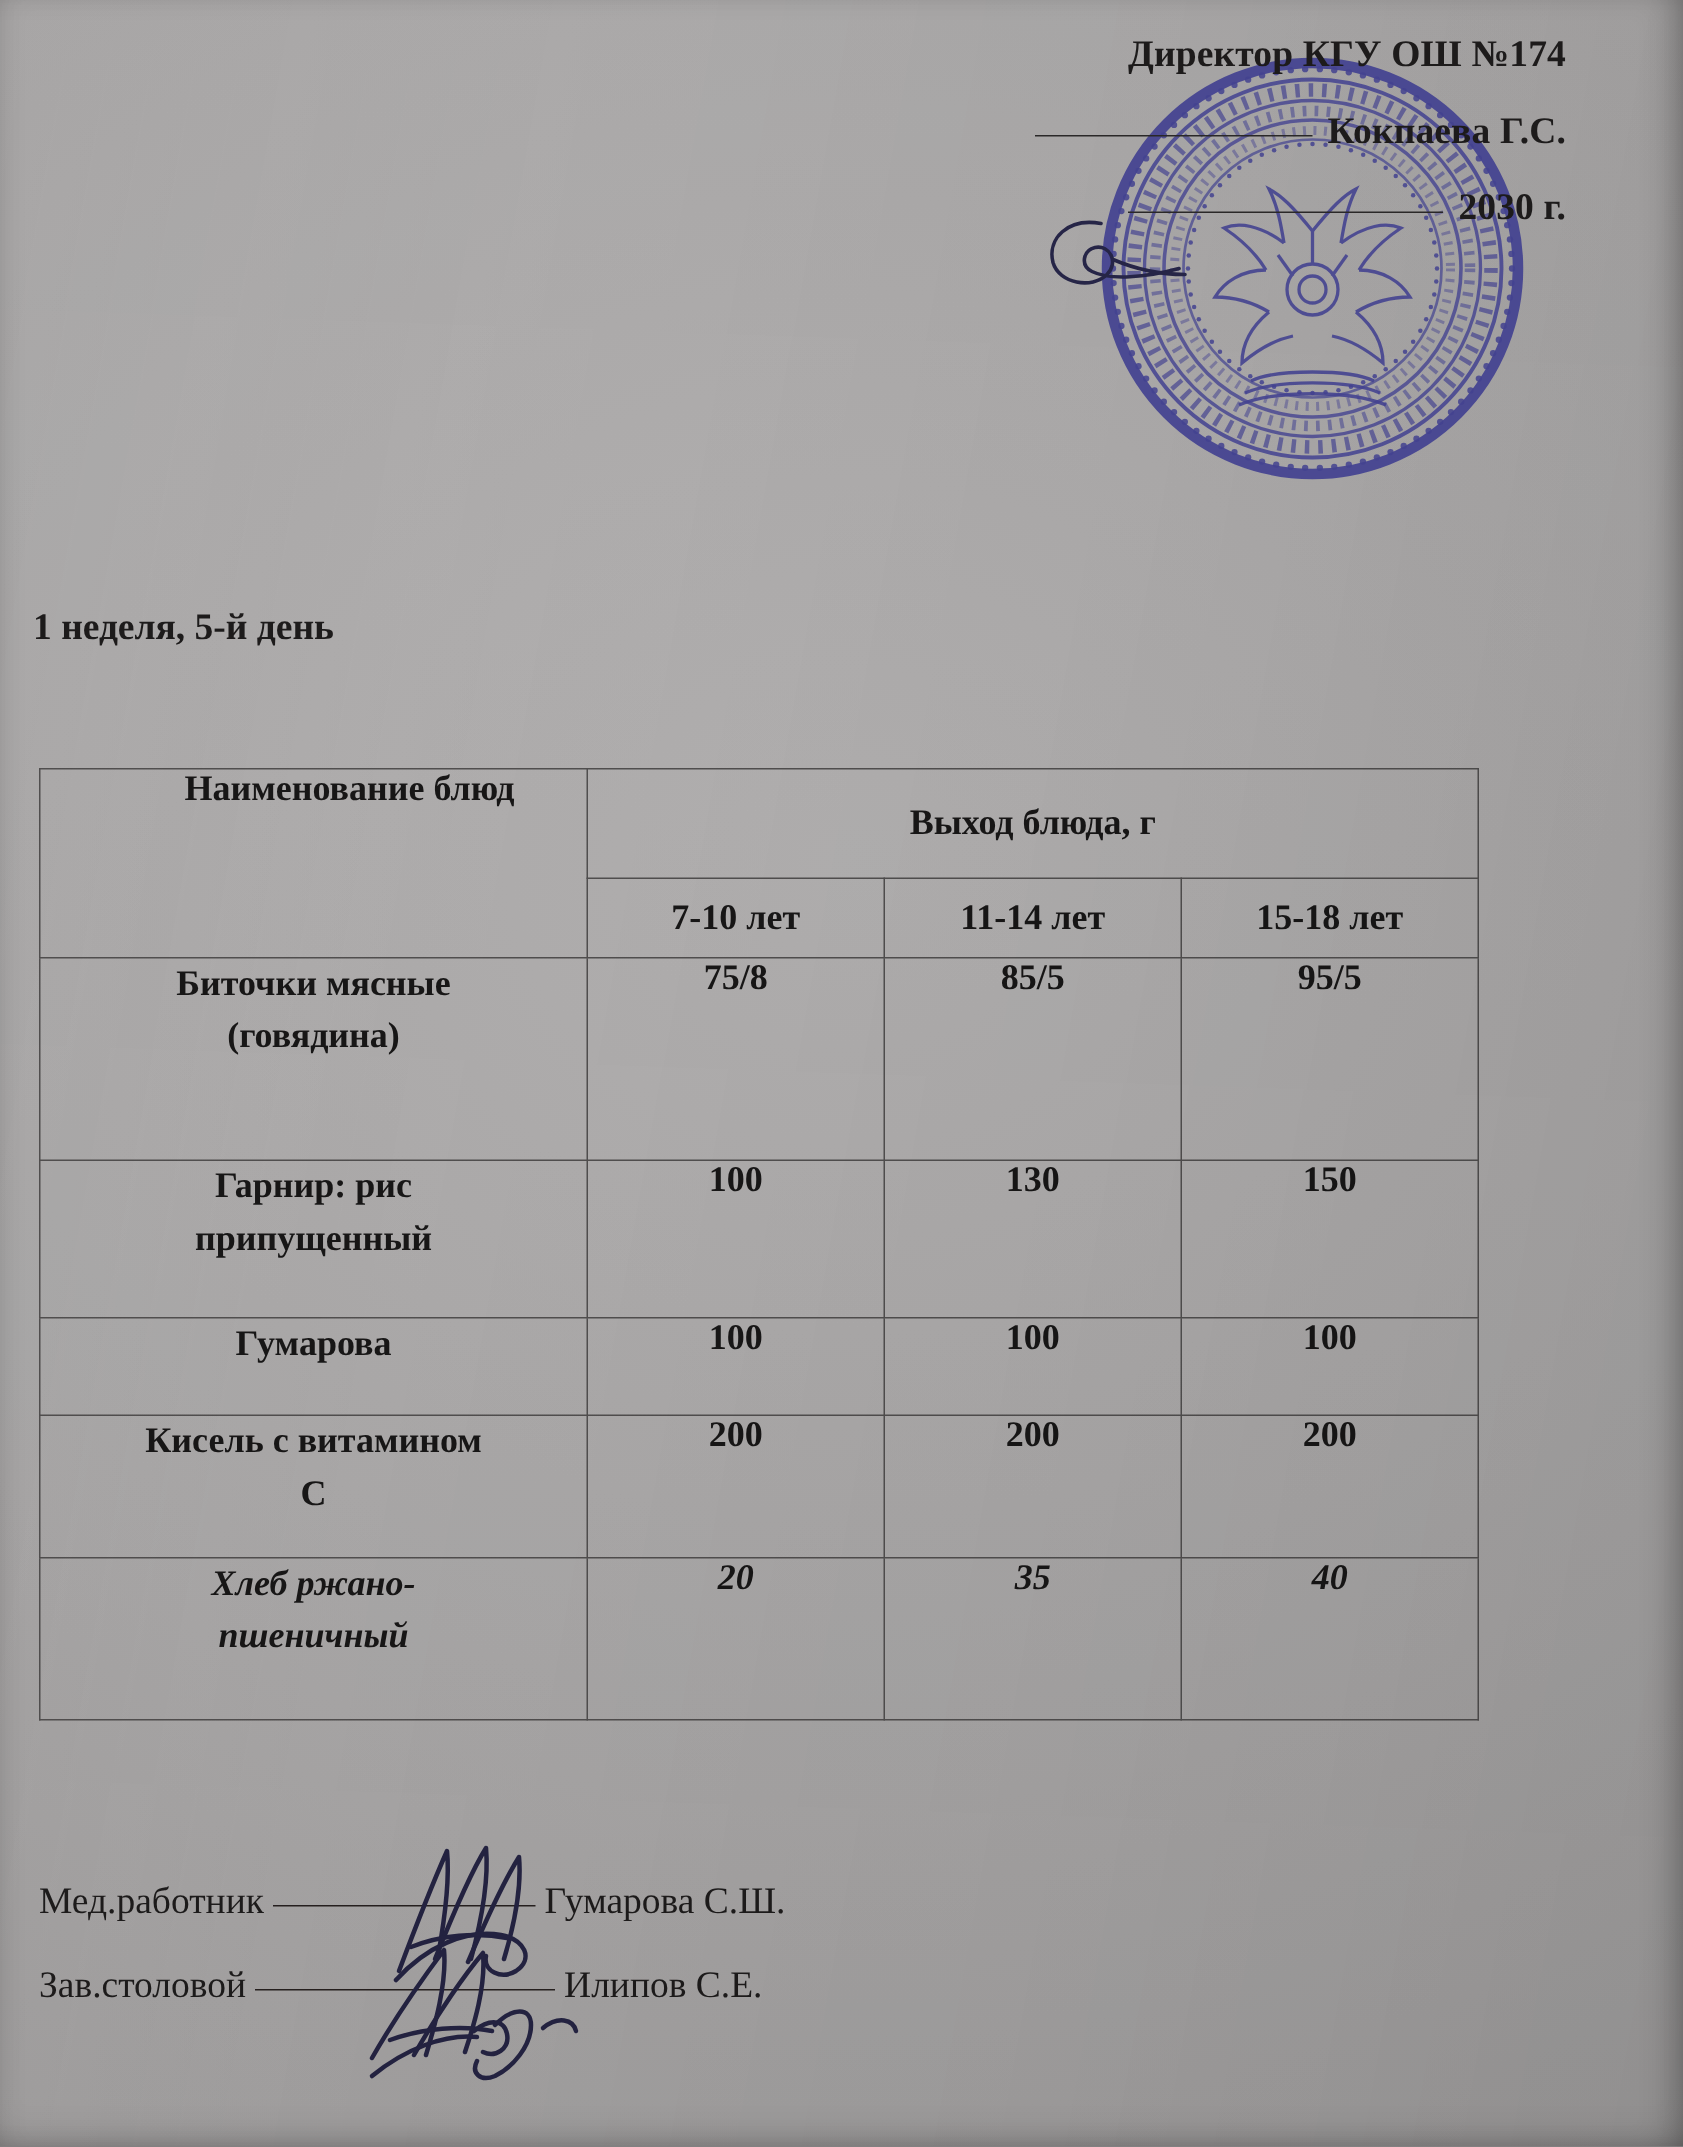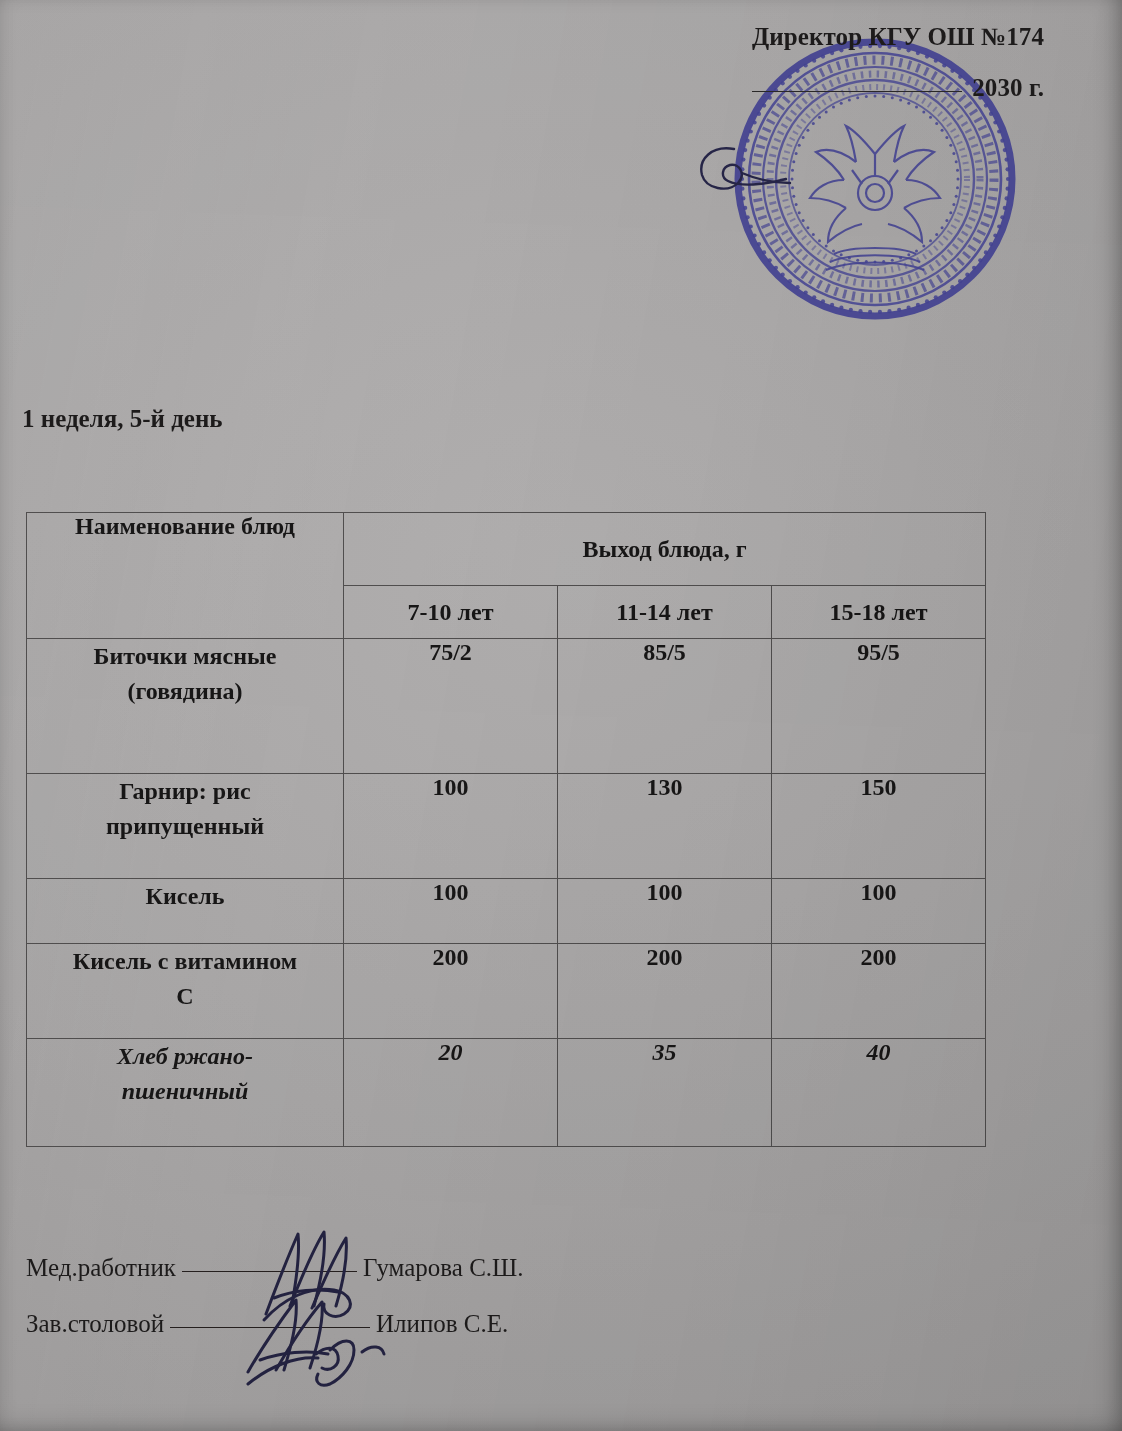--- a/index.html
+++ b/index.html
@@ -359,70 +359,73 @@
       <path d="M141 138 L141 116"></path>
       <path d="M128 146 L118 132"></path>
       <path d="M154 146 L164 132"></path>
     </g>
 
   </svg>
 
   <div class="approval">
     <div class="ln">Директор КГУ ОШ №174</div>
     <div class="ln">
+      <span class="sig-rule"></span><span>Кокпаева Г.С.</span>
+    </div>
+    <div class="ln">
       <span class="sig-rule short"></span><span>2030 г.</span>
     </div>
   </div>
 
   <svg class="ink" style="left:690px; top:135px; width:140px; height:80px;" viewBox="0 0 140 80" aria-hidden="true">
     <g fill="none" stroke="#262547" stroke-width="2.4" stroke-linecap="round">
       <path d="M44 14 C22 10 8 24 12 40 C16 54 38 58 48 48 C56 40 50 28 40 30 C32 32 30 42 38 46 C50 52 74 50 96 44"></path>
       <path d="M52 38 C66 44 82 48 100 48"></path>
     </g>
   </svg>
 
   <div class="subtitle">1 неделя, 5-й день</div>
 
   <table class="menu-table">
     <thead>
       <tr>
-        <th class="hdr-dish" rowspan="2" style="width:316px;">Наименование блюд</th>
+        <th class="hdr-dish" rowspan="2" style="width:316px;padding-left:48px;">Наименование блюд</th>
         <th class="hdr-span" colspan="3">Выход блюда, г</th>
       </tr>
       <tr>
         <th class="hdr-age" style="width:189px;">7-10 лет</th>
         <th class="hdr-age" style="width:154px;">11-14 лет</th>
         <th class="hdr-age">15-18 лет</th>
       </tr>
     </thead>
     <tbody>
 
       <tr class="r-tall">
         <td class="cell-dish">
           <div>Биточки мясные</div>
           <div>(говядина)</div>
         </td>
-        <td class="cell-num">75/2</td>
+        <td class="cell-num">75/8</td>
         <td class="cell-num">85/5</td>
         <td class="cell-num">95/5</td>
       </tr>
 
       <tr class="r-med">
         <td class="cell-dish">
           <div>Гарнир: рис</div>
           <div>припущенный</div>
         </td>
         <td class="cell-num">100</td>
         <td class="cell-num">130</td>
         <td class="cell-num">150</td>
       </tr>
 
       <tr class="r-short">
         <td class="cell-dish">
-          <div>Кисель</div>
+          <div>Гумарова</div>
         </td>
         <td class="cell-num">100</td>
         <td class="cell-num">100</td>
         <td class="cell-num">100</td>
       </tr>
 
       <tr class="r-mid">
         <td class="cell-dish">
           <div>Кисель с витамином</div>
           <div>С</div>

